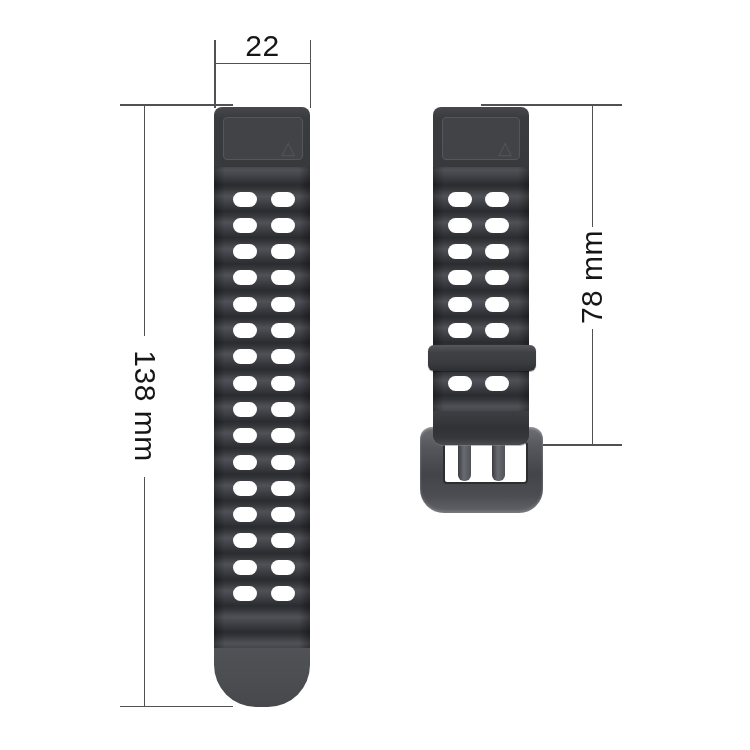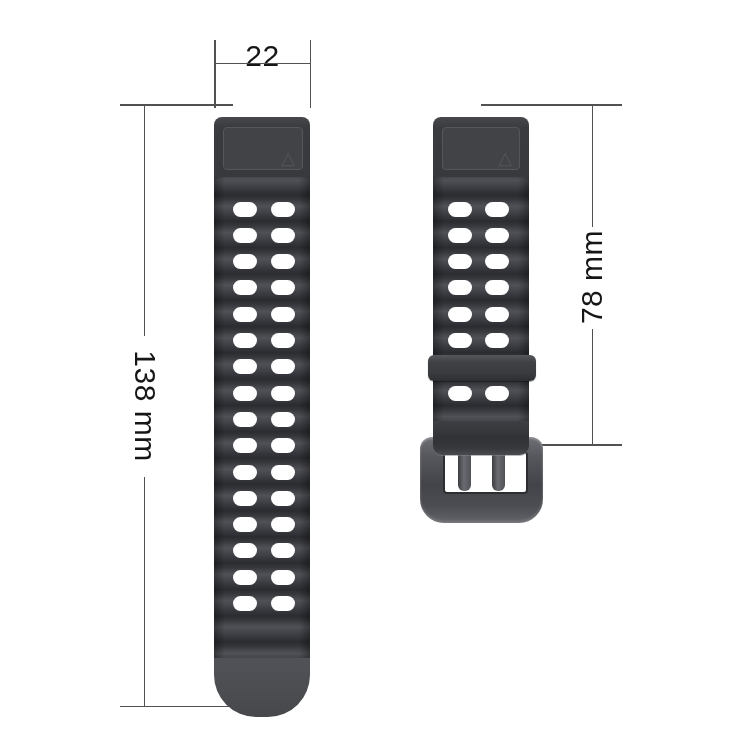--- a/index.html
+++ b/index.html
@@ -1,20 +1,20 @@
 <!DOCTYPE html>
 <html><head>
 <meta charset="utf-8">
 <style>
   html,body{margin:0;padding:0;background:#fff;}
   #canvas{
     position:relative;width:750px;height:750px;background:#ffffff;
     font-family:"Liberation Sans", sans-serif;overflow:hidden;
   }
-  .abs{position:absolute;margin-top:10px;}
+  .abs{position:absolute;}
   
   .dim-line{position:absolute;background:#515154;}
   .dim-label{
     position:absolute;color:#161616;font-size:30px;line-height:30px;
     white-space:nowrap;letter-spacing:.5px;
   }
   .dim-label.rot-cw{transform:translate(-50%,-50%) rotate(90deg);}
   .dim-label.rot-ccw{transform:translate(-50%,-50%) rotate(-90deg);}
   .dim-label.center-x{text-align:center;}
   

